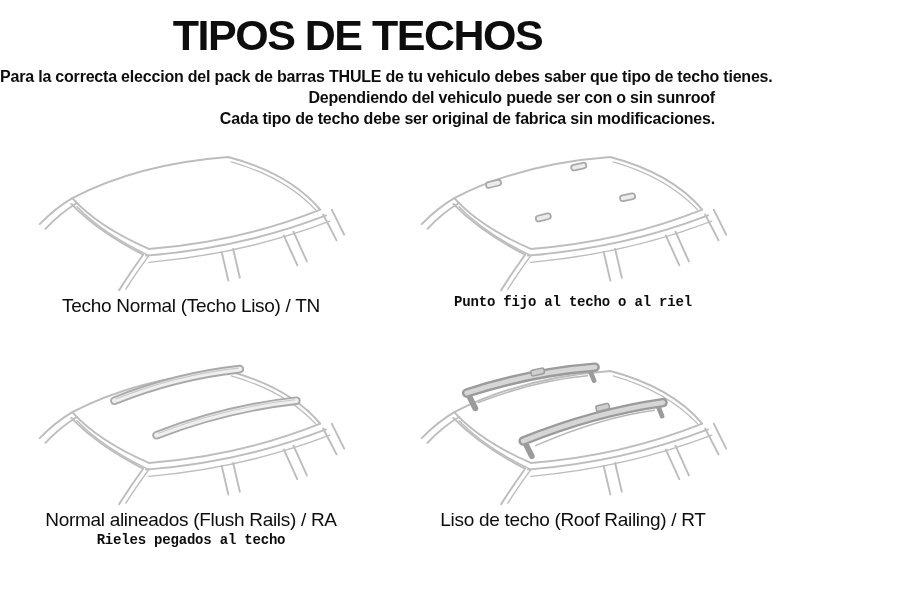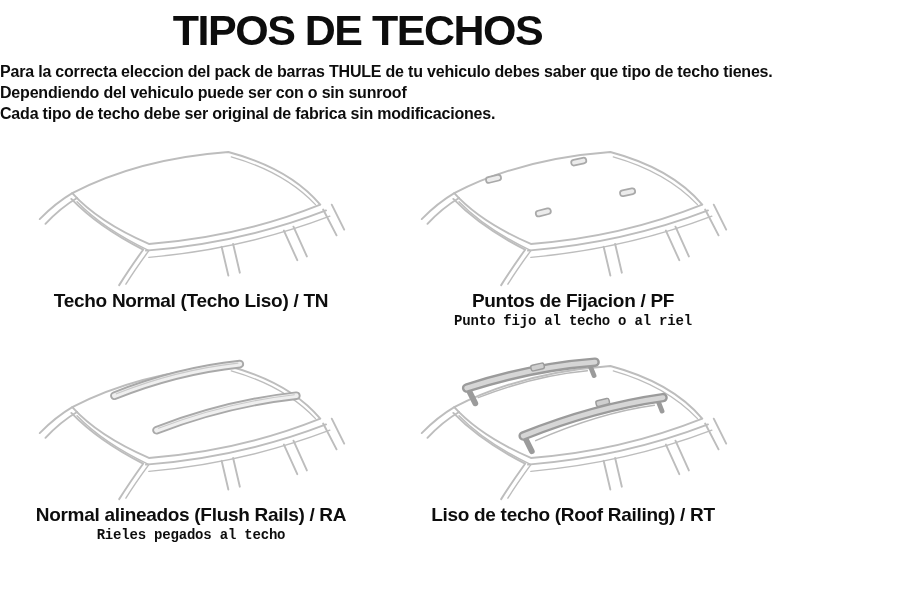--- a/index.html
+++ b/index.html
@@ -3,32 +3,32 @@
 <meta charset="utf-8">
 <style>
   * { margin: 0; padding: 0; box-sizing: border-box; }
   html, body { background: #ffffff; }
   body {
     width: 900px; height: 600px;
     font-family: "Liberation Sans", "DejaVu Sans", sans-serif;
     color: #111111;
     overflow: hidden;
   }
-  .page { width: 715px; height: 600px; padding-top: 7px; }
+  .page { width: 715px; height: 600px; padding-top: 12px; }
 
   .title {
     text-align: center;
     font-size: 43px;
     font-weight: 700;
     letter-spacing: -1.5px;
     line-height: 1.1;
     color: #0d0d0d;
   }
 
-  .intro { margin-top: 7px; text-align: left; }
+  .intro { margin-top: 7px; text-align: right; }
   .intro-line {
     font-size: 16px;
     font-weight: 600;
     letter-spacing: -0.2px;
     line-height: 21px;
     white-space: nowrap;
     color: #0d0d0d;
   }
 
   .grid {
@@ -40,21 +40,21 @@
   }
   .cell {
     display: flex;
     flex-direction: column;
     align-items: center;
   }
   .sketch { display: block; }
   .type-label {
     margin-top: 1px;
     font-size: 19px;
-    font-weight: 700;
+    font-weight: 400;
     letter-spacing: -0.3px;
     line-height: 23px;
     white-space: nowrap;
     color: #0d0d0d;
   }
   .type-sublabel {
     font-size: 14px;
     font-weight: 700;
     letter-spacing: -0.2px;
     line-height: 18px;
@@ -117,21 +117,20 @@
     <div class="cell">
       <svg class="sketch" viewBox="0 0 330 165" width="322" height="158">
         <use href="#roof-base"></use>
         <g fill="#ececec" stroke="#a9a9a9" stroke-width="1.8">
           <rect x="74" y="48" width="16" height="6" rx="3" transform="rotate(-14 82 51)"></rect>
           <rect x="163" y="30" width="16" height="6" rx="3" transform="rotate(-12 171 33)"></rect>
           <rect x="126" y="83" width="16" height="6" rx="3" transform="rotate(-14 134 86)"></rect>
           <rect x="214" y="62" width="16" height="6" rx="3" transform="rotate(-12 222 65)"></rect>
         </g>
       </svg>
-      <div class="type-label">Puntos de Fijacion / PF</div>
       <div class="type-sublabel">Punto fijo al techo o al riel</div>
     </div>
 
     <div class="cell">
       <svg class="sketch" viewBox="0 0 330 165" width="322" height="158">
         <use href="#roof-base"></use>
         <g fill="none" stroke-linecap="round">
           <path d="M 85,54 Q 150,28 216,21" stroke="#a9a9a9" stroke-width="9"></path>
           <path d="M 85,54 Q 150,28 216,21" stroke="#efefef" stroke-width="5"></path>
           <path d="M 87,52 Q 150,27 214,20" stroke="#c9c9c9" stroke-width="1.2"></path>

